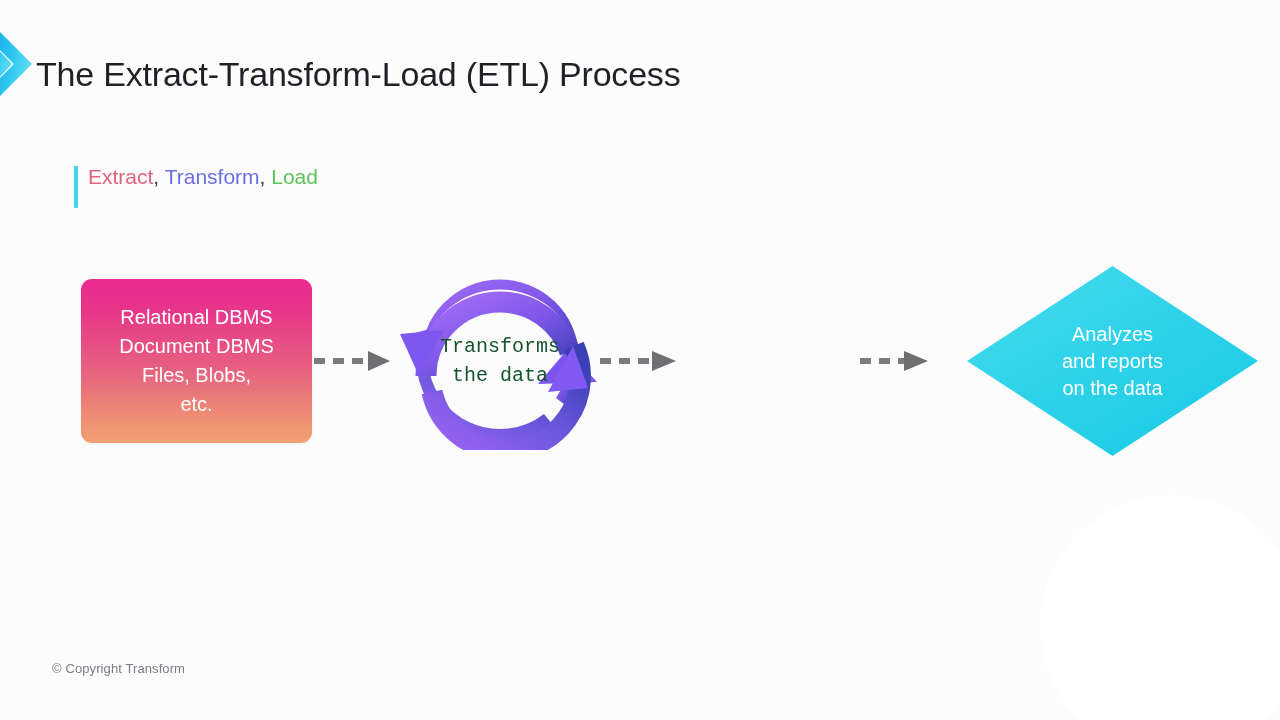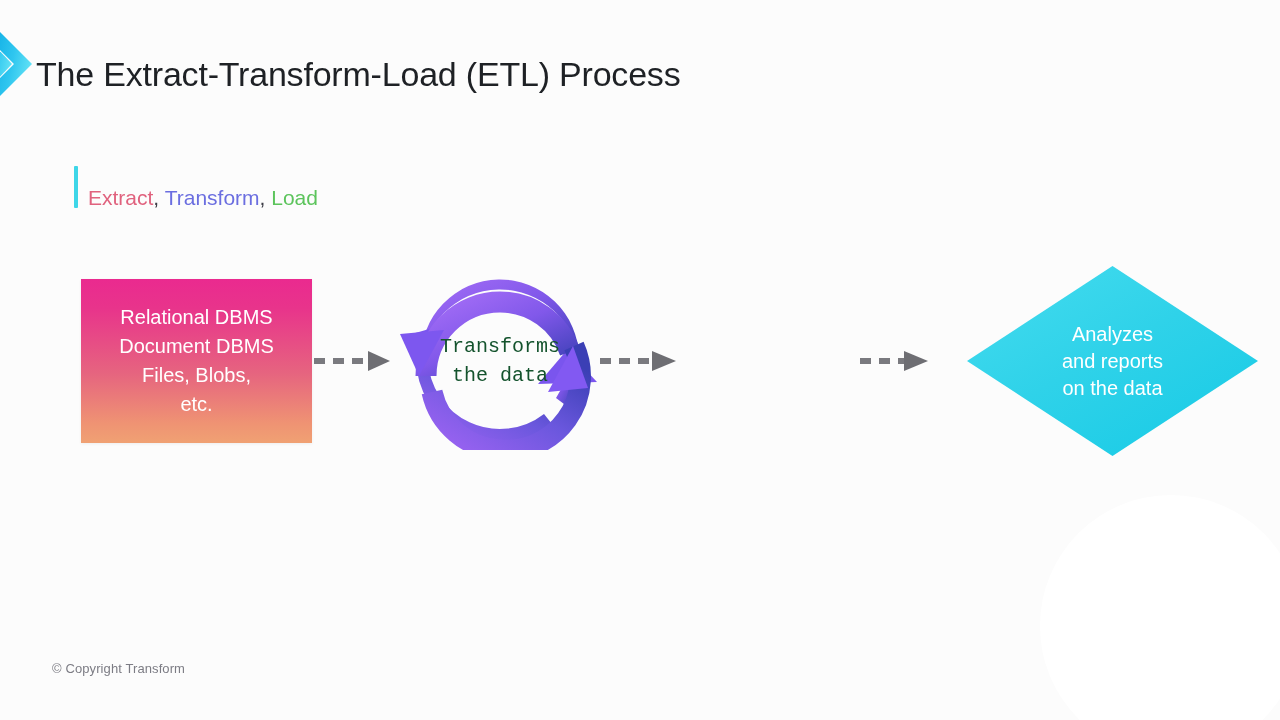--- a/index.html
+++ b/index.html
@@ -52,21 +52,21 @@
     white-space: nowrap;
   }
 
   
   .subtitle-row {
     position: absolute;
     left: 58px;
     top: 166px;
     height: 42px;
     display: flex;
-    align-items: flex-end;
+    align-items: flex-start;
     padding-left: 16px;
   }
   .accent-bar {
     width: 4px;
     height: 42px;
     background: #3ed6e8;
     border-radius: 1px;
     flex: 0 0 auto;
   }
   .subtitle-text {
@@ -81,21 +81,21 @@
   .sub-load      { color: #5cc45c; }
   .sub-sep       { color: #3c3c46; }
 
   
   .source-box {
     position: absolute;
     left: 81px;
     top: 279px;
     width: 231px;
     height: 164px;
-    border-radius: 0;
+    border-radius: 11px;
     background: linear-gradient(180deg, #ea2a8f 0%, #e8348b 18%, #e6657f 58%, #ef9373 88%, #f0a173 100%);
     display: flex;
     align-items: center;
     justify-content: center;
     box-shadow: 0 1px 3px rgba(0,0,0,0.06);
   }
   .source-text {
     color: #ffffff;
     font-size: 20px;
     line-height: 29px;

